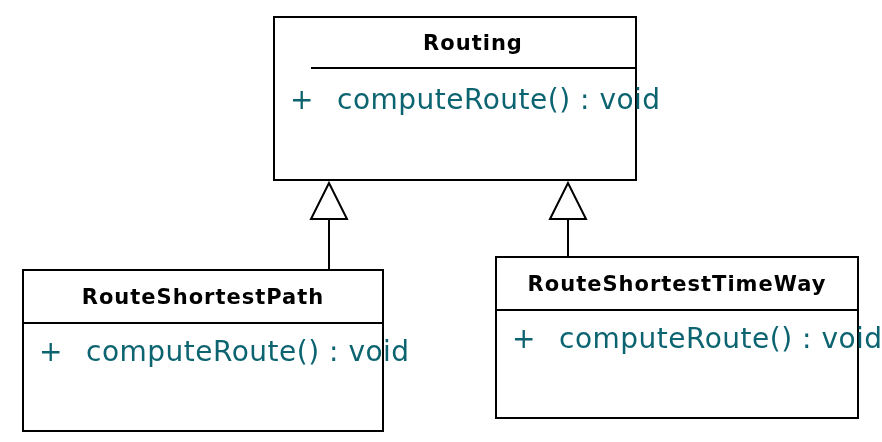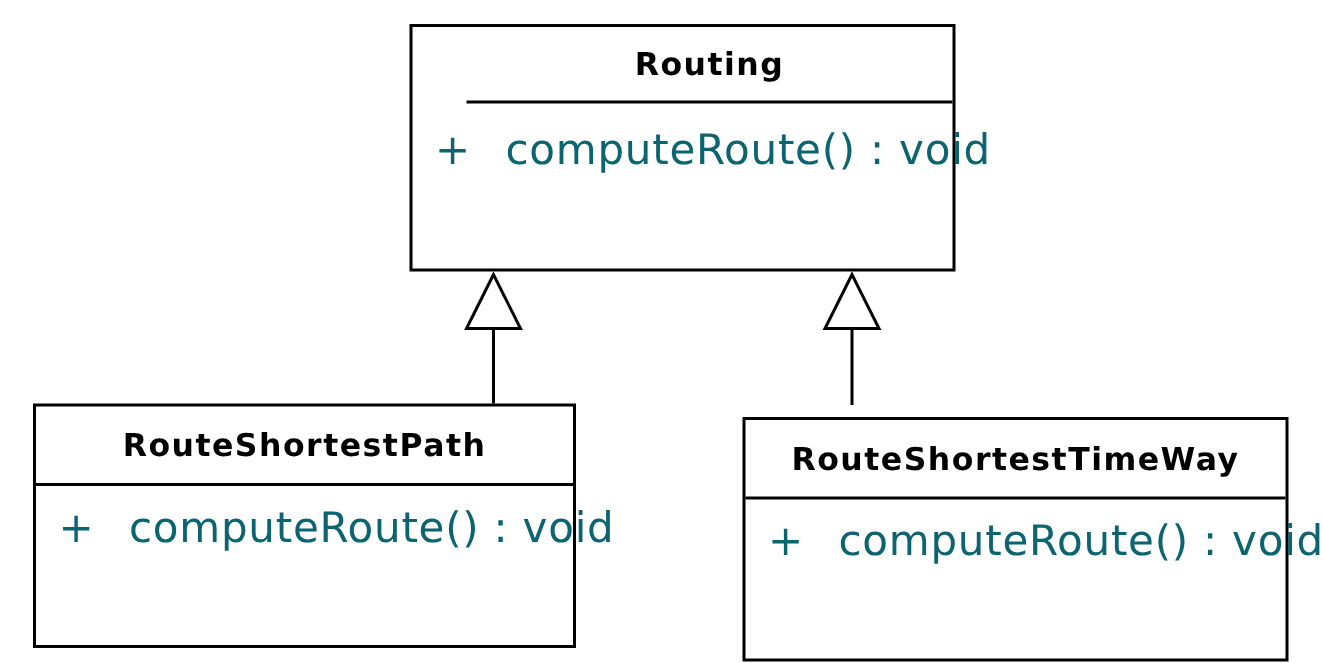--- a/index.html
+++ b/index.html
@@ -24,21 +24,21 @@
     pointer-events: none;
   }
   .class-box {
     position: absolute;
     background: #ffffff;
     border: 2px solid #000000;
     box-sizing: border-box;
   }
   .box-parent { left: 273px; top: 16px;  width: 364px; height: 165px; }
   .box-left   { left: 22px;  top: 269px; width: 362px; height: 163px; }
-  .box-right  { left: 495px; top: 278px; width: 364px; height: 163px; }
+  .box-right  { left: 495px; top: 256px; width: 364px; height: 163px; }
   .class-title {
     border-bottom: 2px solid #000000;
     display: flex;
     align-items: center;
     justify-content: center;
     font-weight: bold;
     font-size: 21px;
     letter-spacing: 1px;
     color: #000000;
     white-space: nowrap;

